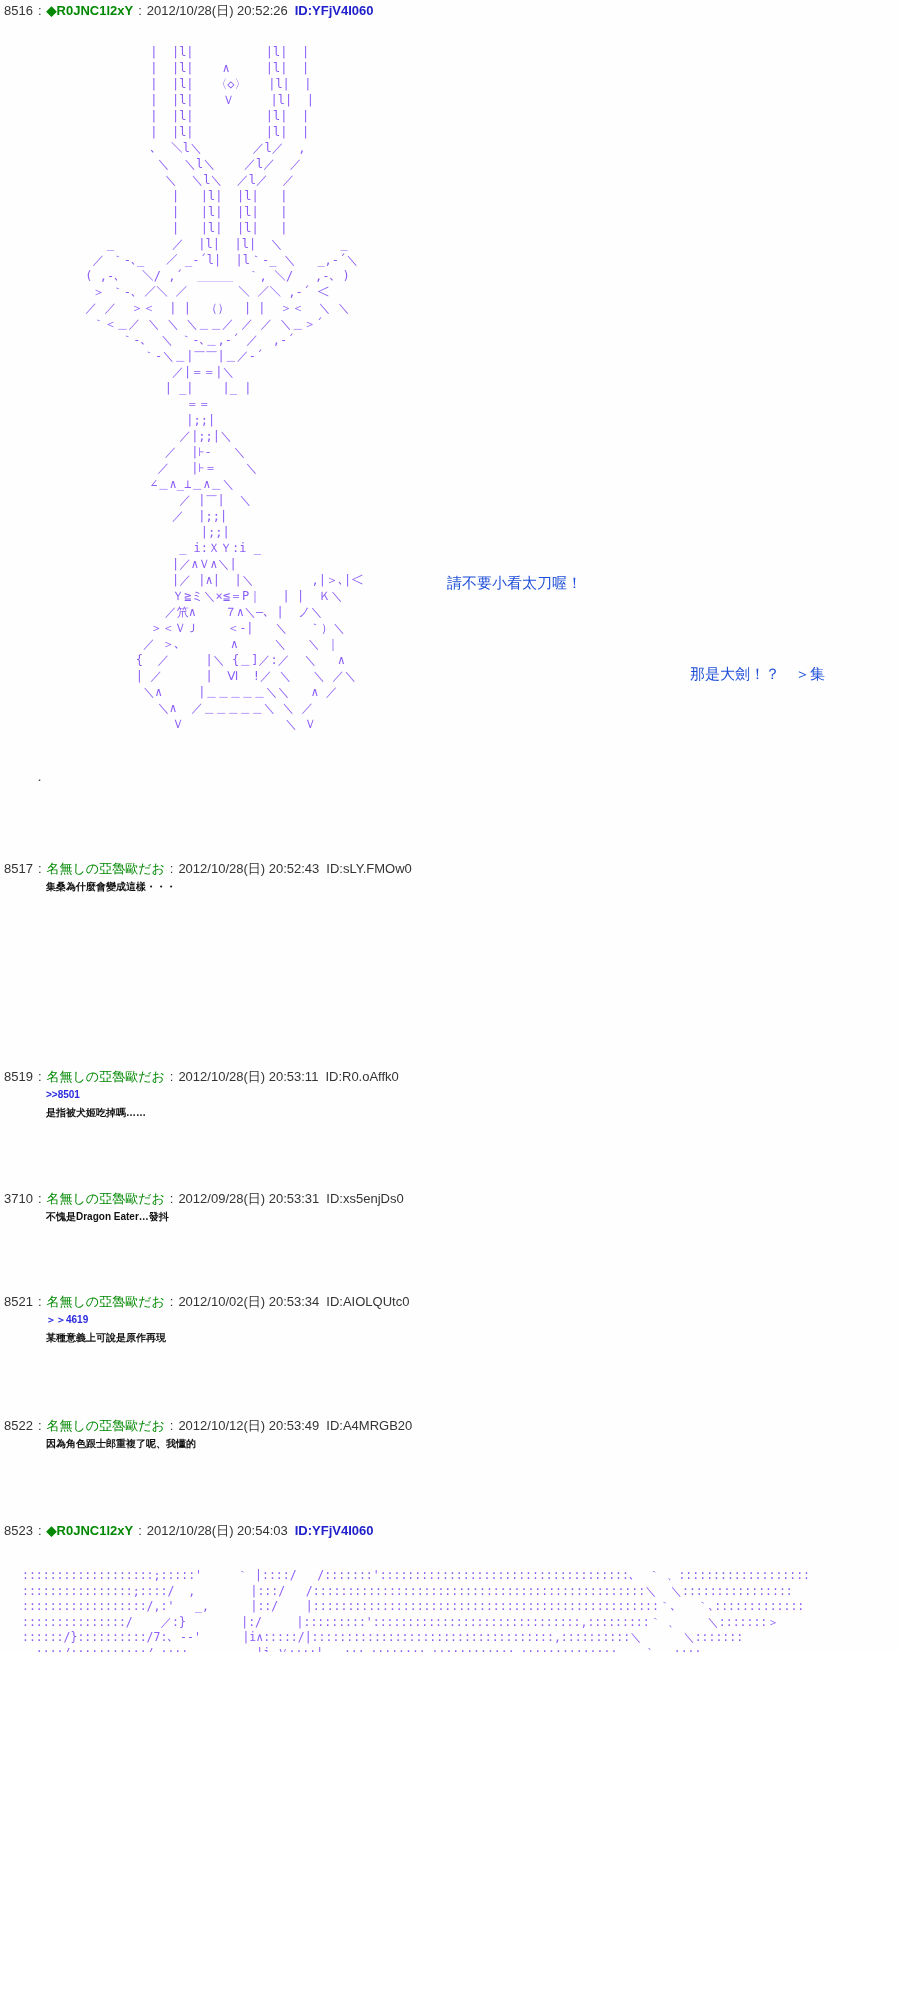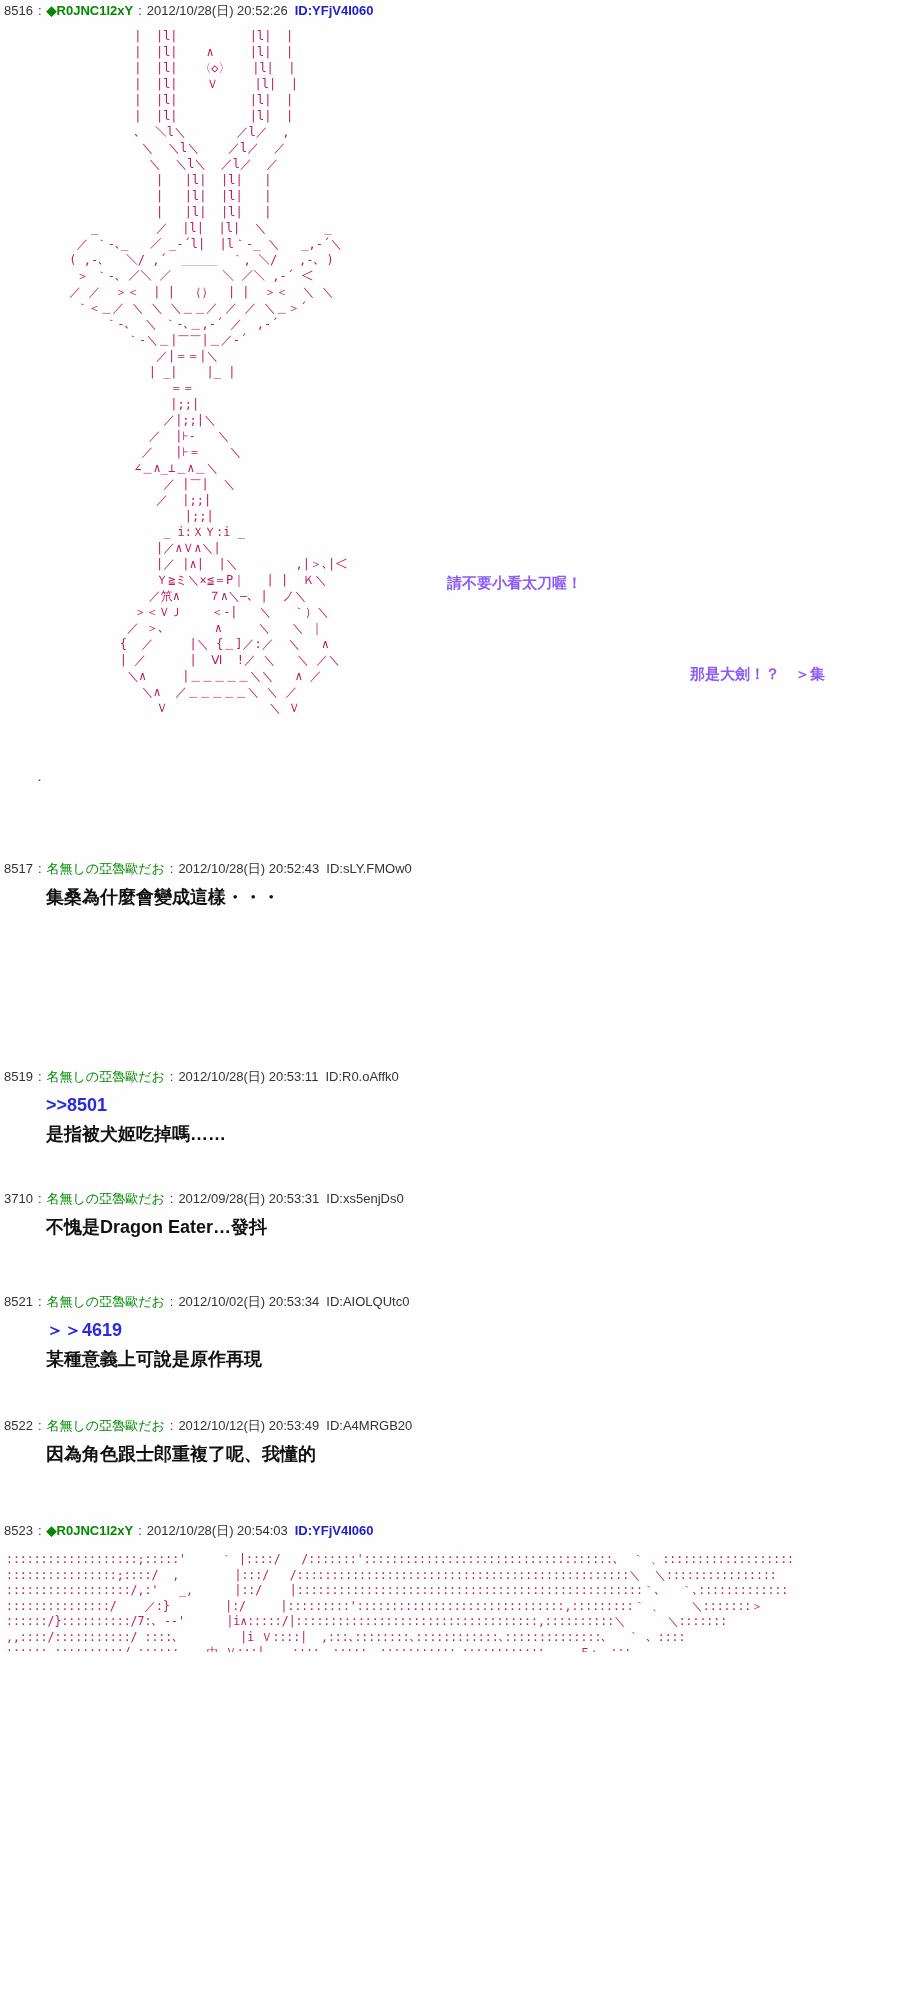--- a/index.html
+++ b/index.html
@@ -6,26 +6,26 @@
   .page{position:relative;width:900px;height:1652px;background:#fefefe;overflow:hidden;
         font-family:"Liberation Sans",sans-serif;color:#222;}
   .post{position:absolute;left:4px;white-space:nowrap;}
   .post-header{font-size:13px;line-height:17px;color:#333;}
   .sep{margin:0 5px;}
   .name{color:var(--name_green);}
   .trip-name{color:var(--name_green);font-weight:bold;}
   .date{}
   .id{margin-left:7px;color:#333;}
   .id-blue{color:var(--id_blue);font-weight:bold;}
-  .body-line{font-size:18px;font-weight:bold;color:#111;line-height:17px;margin-left:42px;margin-top:12px;}
+  .body-line{font-size:10px;font-weight:bold;color:#111;line-height:17px;margin-left:42px;margin-top:1px;}
   .reply-link{color:var(--link_blue);font-weight:bold;cursor:pointer;}
-  .aa{position:absolute;margin:0;font-family:"DejaVu Sans Mono",monospace;color:#be185d;white-space:pre;}
+  .aa{position:absolute;margin:16px;font-family:"DejaVu Sans Mono",monospace;color:#8b5cf6;white-space:pre;}
   #aa-sword{left:62px;top:28px;font-size:12px;line-height:16px;}
   #aa-scene{left:6px;top:1552px;font-size:11.5px;line-height:15.5px;}
-  .caption{position:absolute;font-size:15px;font-weight:bold;color:#8b5cf6;white-space:nowrap;}
+  .caption{position:absolute;font-size:15px;font-weight:normal;color:#1d4ed8;white-space:nowrap;}
   #caption-tachi{left:447px;top:574px;}
   #caption-greatsword{left:690px;top:665px;}
   #caption-rely{left:752px;top:1738px;}
   #caption-bottom{left:108px;top:1894px;font-size:15px;}
   #stray-dot{left:33px;top:768px;font-size:13px;font-weight:normal;color:#444;}
   .rail{position:absolute;left:36px;top:1936px;width:860px;height:20px;
         border-top:3px solid #151515;border-bottom:3px solid #151515;
         background:repeating-linear-gradient(90deg,#151515 0 3px,transparent 3px 29.5px);}
 </style>
 </head>

